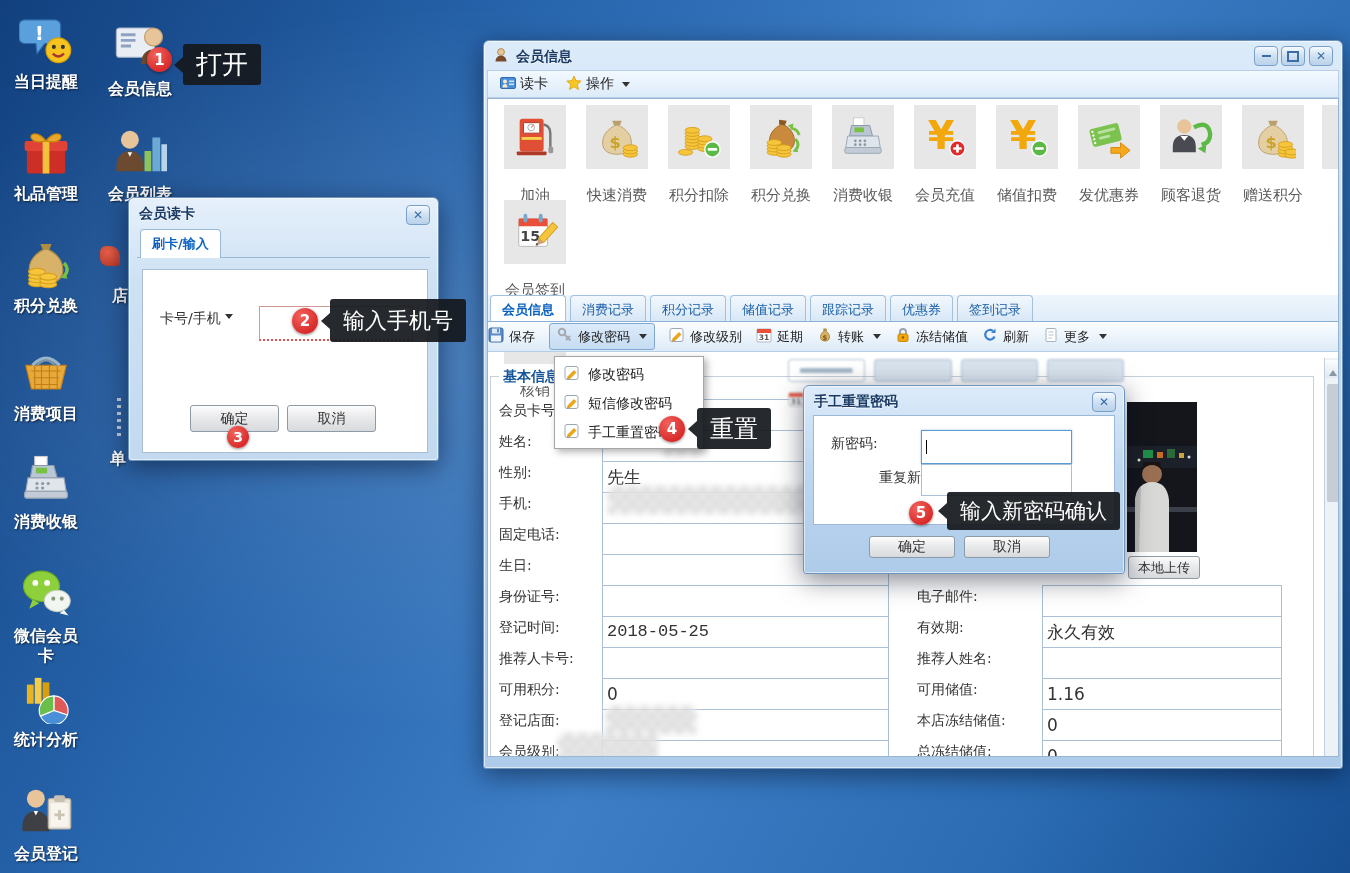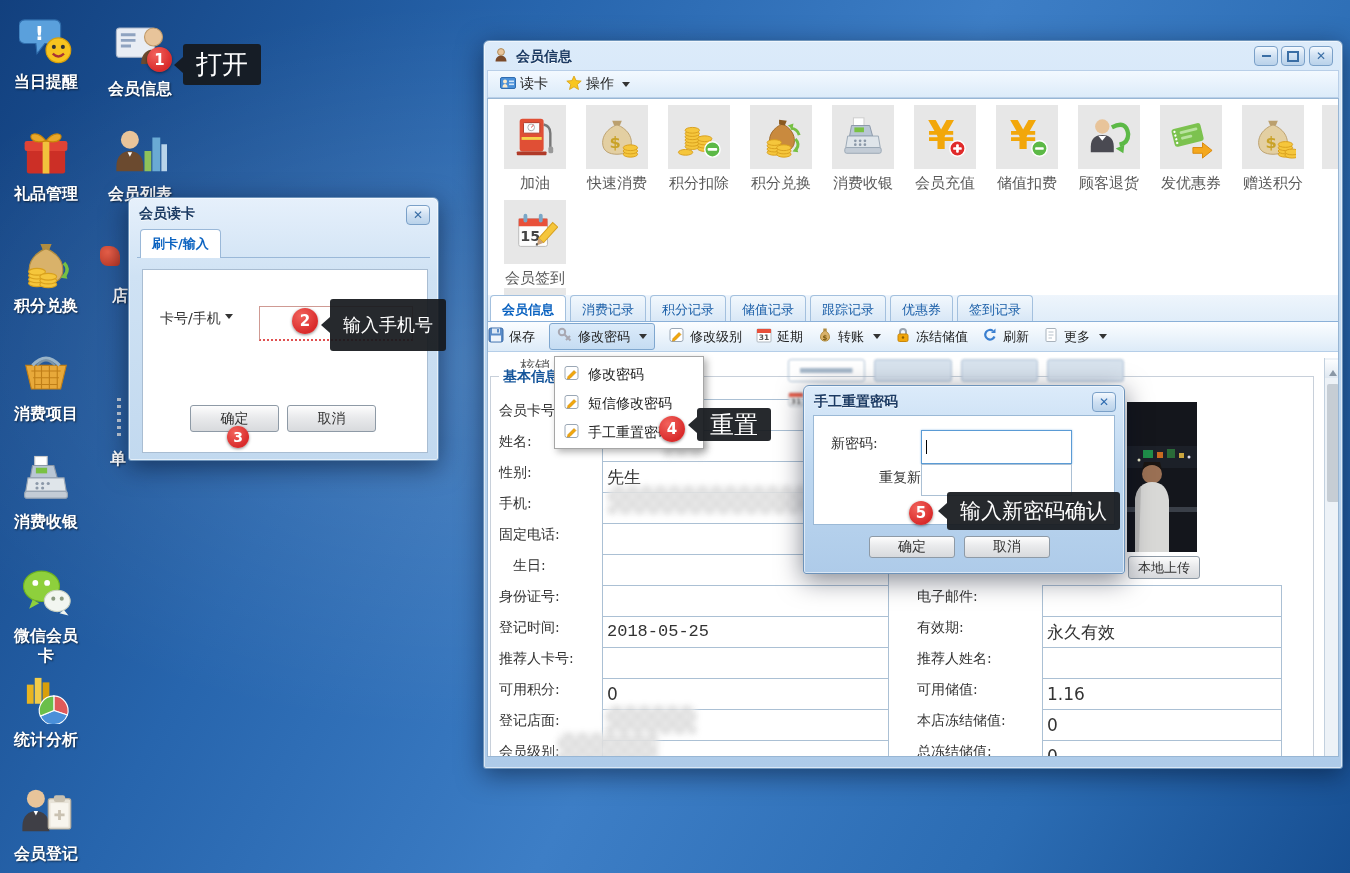--- a/index.html
+++ b/index.html
@@ -32,21 +32,21 @@
   .tip{position:absolute;background:rgba(22,25,29,.93);color:#fff;display:flex;align-items:center;
     padding:0 13px;border-radius:3px;z-index:60;white-space:nowrap;}
   .tip::before{content:'';position:absolute;left:-9px;top:50%;margin-top:-8px;
     border:8px solid transparent;border-right:9px solid rgba(22,25,29,.93);border-left:none;}
   
   .menubar-item{display:flex;align-items:center;gap:4px;font-size:14px;color:#222;padding:2px 6px;cursor:pointer;}
   .caret{display:inline-block;width:0;height:0;border:4px solid transparent;border-top:5px solid #333;margin-left:4px;margin-top:4px;}
   .bigrow{position:absolute;left:6px;display:flex;}
   .bigbtn{width:82px;display:flex;flex-direction:column;align-items:center;cursor:pointer;}
   .tile{width:62px;height:64px;background:#e7e7e7;display:flex;align-items:center;justify-content:center;}
-  .biglabel{margin-top:5px;font-size:15px;color:#5a5a5a;white-space:nowrap;font-family:Liberation Mono, monospace;}
+  .biglabel{margin-top:17px;font-size:15px;color:#5a5a5a;white-space:nowrap;font-family:Liberation Mono, monospace;}
   .tab{padding:5px 11px;border:1px solid #a3c0de;border-bottom:none;border-radius:4px 4px 0 0;
     background:linear-gradient(#f2f8fd,#d8e7f6);color:#1b5fa8;font-size:13px;cursor:pointer;white-space:nowrap;}
   .tab.active{background:#fff;font-weight:bold;color:#0a62c0;position:relative;z-index:2;}
   .tbitem{display:flex;align-items:center;gap:5px;font-size:13px;color:#222;cursor:pointer;white-space:nowrap;}
   .tbitem.pressed{border:1px solid #7fa7cf;background:linear-gradient(#dcebfa,#c5dcf2);border-radius:3px;padding:3px 7px;}
   .menu-item{display:flex;align-items:center;gap:8px;height:29px;padding-left:9px;font-size:14px;color:#222;cursor:pointer;}
   .blob{position:absolute;z-index:6;border-radius:4px;filter:blur(3px);opacity:.9;
     background-image:linear-gradient(45deg,#cfcfcf 25%,transparent 25%,transparent 75%,#cfcfcf 75%),
       linear-gradient(45deg,#cfcfcf 25%,#f2f2f2 25%,#f2f2f2 75%,#cfcfcf 75%);
     background-size:14px 14px;background-position:0 0,7px 7px;}
@@ -325,45 +325,45 @@
                 <text x="20" y="37" font-size="40" font-weight="bold" fill="#f2a70a" text-anchor="middle">¥</text>
                 <circle cx="37" cy="36" r="8" fill="#5cb946" stroke="#fff" stroke-width="1.5"></circle>
                 <rect x="32.5" y="34.6" width="9" height="2.8" rx="1" fill="#fff"></rect>
               </svg>
             </div>
             <div class="biglabel">储值扣费</div>
           </div>
           <div class="bigbtn">
             <div class="tile">
               <svg width="46" height="46" viewBox="0 0 48 48">
-                <circle cx="17" cy="13" r="7.5" fill="#e8c49a"></circle>
-                <path d="M5 34 c0-9 6-12 12-12 s12 3 12 12 v6 h-24z" fill="#4a4a52"></path>
-                <path d="M13 23 l4 5 4-5" fill="#fff"></path>
-                <path d="M27 14 q15-8 17 7 q0 9-9 11" stroke="#5cb946" stroke-width="4.5" fill="none"></path>
-                <path d="M31 36 l9-4 -1 9z" fill="#5cb946"></path>
-              </svg>
-            </div>
-            <div class="biglabel">顾客退货</div>
-          </div>
-          <div class="bigbtn">
-            <div class="tile">
-              <svg width="46" height="46" viewBox="0 0 48 48">
                 <g transform="rotate(-14 22 22)">
                   <rect x="5" y="12" width="31" height="19" rx="3" fill="#7cc24f"></rect>
                   <circle cx="8" cy="15" r="1.2" fill="#fff"></circle>
                   <circle cx="8" cy="19" r="1.2" fill="#fff"></circle>
                   <circle cx="8" cy="23" r="1.2" fill="#fff"></circle>
                   <circle cx="8" cy="27" r="1.2" fill="#fff"></circle>
                   <rect x="13" y="16" width="19" height="3" rx="1.5" fill="#b8e29e"></rect>
                   <rect x="13" y="22" width="12" height="3" rx="1.5" fill="#b8e29e"></rect>
                 </g>
                 <path d="M26 35 h10 v-5 l10 8 -10 8 v-5 h-10z" fill="#f4a81d" stroke="#d8880a"></path>
               </svg>
             </div>
             <div class="biglabel">发优惠券</div>
+          </div>
+          <div class="bigbtn">
+            <div class="tile">
+              <svg width="46" height="46" viewBox="0 0 48 48">
+                <circle cx="17" cy="13" r="7.5" fill="#e8c49a"></circle>
+                <path d="M5 34 c0-9 6-12 12-12 s12 3 12 12 v6 h-24z" fill="#4a4a52"></path>
+                <path d="M13 23 l4 5 4-5" fill="#fff"></path>
+                <path d="M27 14 q15-8 17 7 q0 9-9 11" stroke="#5cb946" stroke-width="4.5" fill="none"></path>
+                <path d="M31 36 l9-4 -1 9z" fill="#5cb946"></path>
+              </svg>
+            </div>
+            <div class="biglabel">顾客退货</div>
           </div>
           <div class="bigbtn">
             <div class="tile">
               <svg width="46" height="46" viewBox="0 0 48 48">
                 <path d="M24 11 C13 16 9 23 9 30 c0 9 7 12 15 12 s15-3 15-12 c0-7-4-14-15-19z" fill="#e3cfa2" stroke="#bba06e"></path>
                 <path d="M19 7 h10 l-2 5 h-6z" fill="#bba06e"></path>
                 <text x="22" y="35" font-size="17" font-weight="bold" fill="#c9a227" text-anchor="middle">$</text>
                 <ellipse cx="37" cy="42" rx="7.5" ry="3" fill="#f5c63c" stroke="#d8a01d"></ellipse>
                 <ellipse cx="37" cy="38.6" rx="7.5" ry="3" fill="#f5c63c" stroke="#d8a01d"></ellipse>
                 <ellipse cx="37" cy="35.2" rx="7.5" ry="3" fill="#f5c63c" stroke="#d8a01d"></ellipse>
@@ -499,21 +499,21 @@
             <span class="flabel" style="left: 11px; top: 47px;">会员卡号:</span>
             <div class="inp" style="left: 114px; top: 47px; width: 277px;"></div>
             <span class="flabel" style="left: 11px; top: 78px;">姓名:</span>
             <div class="inp" style="left: 114px; top: 78px; width: 277px;"></div>
             <span class="flabel" style="left: 11px; top: 109px;">性别:</span>
             <div class="inp" style="left: 114px; top: 109px; width: 277px;">先生</div>
             <span class="flabel" style="left: 11px; top: 140px;">手机:</span>
             <div class="inp" style="left: 114px; top: 140px; width: 277px;"></div>
             <span class="flabel" style="left: 11px; top: 171px;">固定电话:</span>
             <div class="inp" style="left: 114px; top: 171px; width: 277px;"></div>
-            <span class="flabel" style="left: 25px; top: 202px;">生日:</span>
+            <span class="flabel" style="left: 11px; top: 202px;">生日:</span>
             <div class="inp" style="left: 114px; top: 202px; width: 277px;"></div>
             <span class="flabel" style="left: 11px; top: 233px;">身份证号:</span>
             <div class="inp" style="left: 114px; top: 233px; width: 277px;"></div>
             <span class="flabel" style="left: 11px; top: 264px;">登记时间:</span>
             <div class="inp" style="left: 114px; top: 264px; width: 277px; font-family: Liberation Mono, monospace;">2018-05-25</div>
             <span class="flabel" style="left: 11px; top: 295px;">推荐人卡号:</span>
             <div class="inp" style="left: 114px; top: 295px; width: 277px;"></div>
             <span class="flabel" style="left: 11px; top: 326px;">可用积分:</span>
             <div class="inp" style="left: 114px; top: 326px; width: 277px;">0</div>
             <span class="flabel" style="left: 11px; top: 357px;">登记店面:</span>
@@ -627,19 +627,19 @@
       <span>卡号/手机</span><span class="caret"></span>
     </span>
     <div class="inp" style="left:130px;top:108px;width:144px;height:22px;border:1px solid #cf9a93;border-bottom:2px dotted #e05050;"></div>
     <div class="btn" style="left:61px;top:207px;width:87px;height:25px;">确定</div>
     <div class="btn" style="left:158px;top:207px;width:87px;height:25px;">取消</div>
   </div>
 
   <div class="badge" style="left:147px;top:47px;width:25px;height:25px;">1</div>
   <div class="tip" style="left:183px;top:44px;height:41px;font-size:26px;">打开</div>
   <div class="badge" style="left:292px;top:308px;width:26px;height:26px;">2</div>
-  <div class="tip" style="left:330px;top:299px;height:52px;font-size:18px;">输入手机号</div>
+  <div class="tip" style="left:330px;top:299px;height:43px;font-size:22px;">输入手机号</div>
   <div class="badge" style="left:227px;top:426px;width:22px;height:22px;font-size:14px;">3</div>
   <div class="badge" style="left:659px;top:416px;width:26px;height:26px;">4</div>
-  <div class="tip" style="left:697px;top:408px;height:33px;font-size:24px;">重置</div>
+  <div class="tip" style="left:697px;top:408px;height:41px;font-size:24px;">重置</div>
   <div class="badge" style="left:909px;top:501px;width:24px;height:24px;">5</div>
   <div class="tip" style="left:947px;top:492px;height:38px;font-size:21px;">输入新密码确认</div>
 </div>
 
 </body></html>

